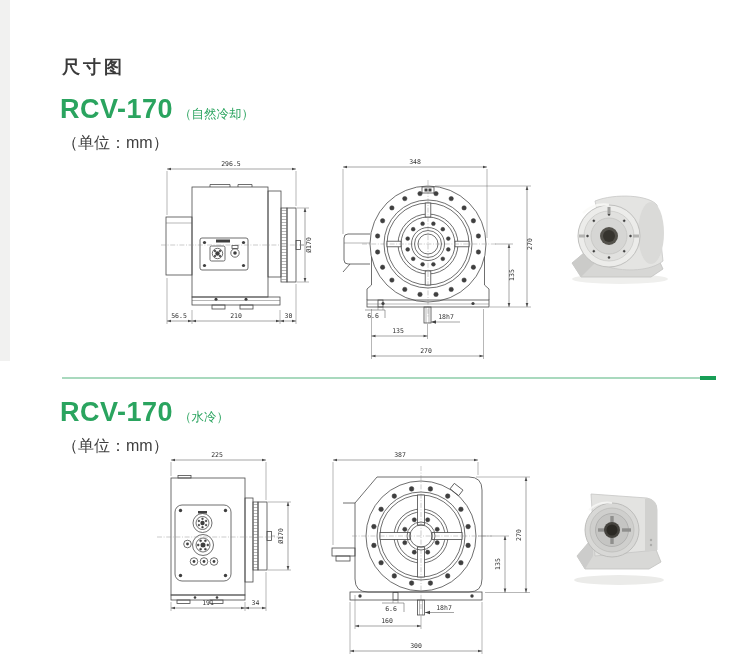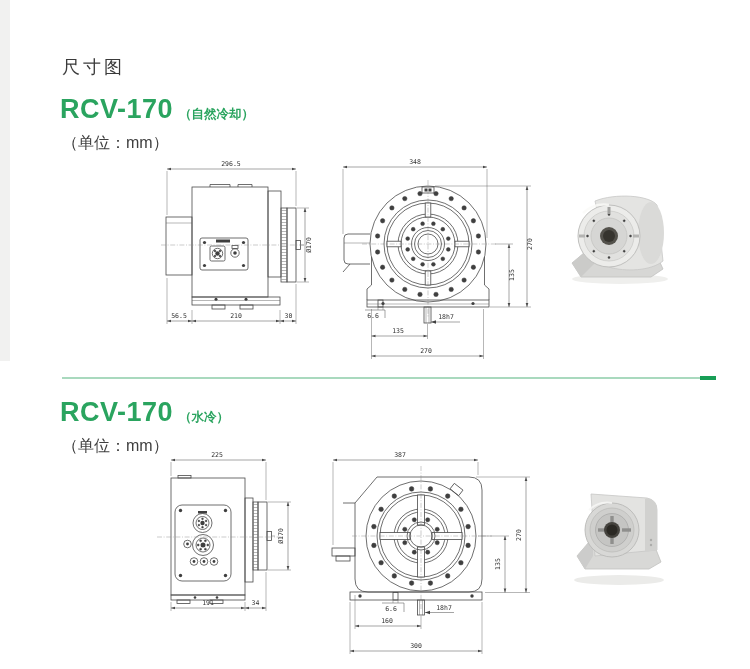--- a/index.html
+++ b/index.html
@@ -1,23 +1,23 @@
 <!DOCTYPE html>
 <html><head>
 <meta charset="utf-8">
 <style>
   html,body{margin:0;padding:0;background:#ffffff;}
   .page{position:relative;width:750px;height:669px;background:#ffffff;overflow:hidden;
         font-family:"Liberation Sans",sans-serif;}
   .edge-strip{position:absolute;left:0;top:0;width:10px;height:361px;background:#f1f1f0;}
-  .page-title{position:absolute;left:62px;top:55px;margin:0;font-size:18px;font-weight:400;
+  .page-title{position:absolute;left:62px;top:55px;margin:0;font-size:18px;font-weight:700;
         color:#3a3a3a;letter-spacing:3px;}
   .model-head{position:absolute;display:flex;align-items:baseline;gap:6px;}
   .model-name{font-size:27px;font-weight:600;color:#2aa45f;letter-spacing:0.5px;}
-  .model-variant{font-size:12.5px;font-weight:700;color:#2aa45f;}
+  .model-variant{font-size:12.5px;font-weight:400;color:#2aa45f;}
   .unit-label{position:absolute;font-size:16px;color:#3f3f3f;}
   .divider{position:absolute;left:62px;top:377px;width:654px;height:2px;background:#a9d9be;}
   .divider-end{position:absolute;right:0;top:-1px;width:16px;height:4px;background:#189e56;}
   svg{position:absolute;overflow:visible;}
   .ln{fill:none;stroke:#4a4a4a;stroke-width:0.8;}
   .lnf{fill:#ffffff;stroke:#4a4a4a;stroke-width:0.8;}
   .thin{fill:none;stroke:#5d5d5d;stroke-width:0.45;}
   .dim{fill:none;stroke:#4a4a4a;stroke-width:0.5;}
   .dash{fill:none;stroke:#8a8a8a;stroke-width:0.45;stroke-dasharray:5 1.6 1 1.6;}
   .dark{fill:#3f3f3f;stroke:none;}

